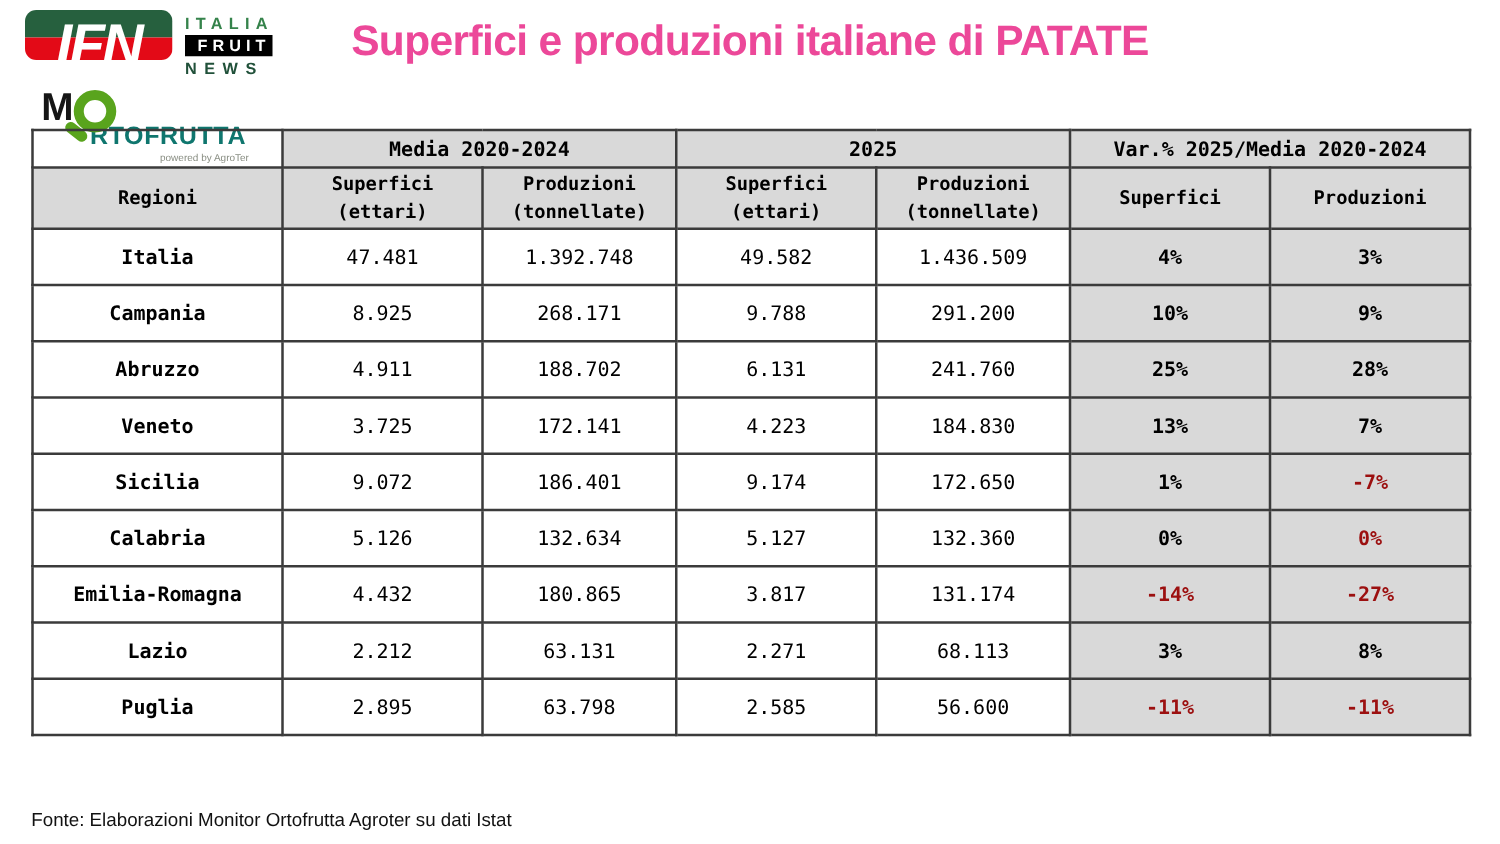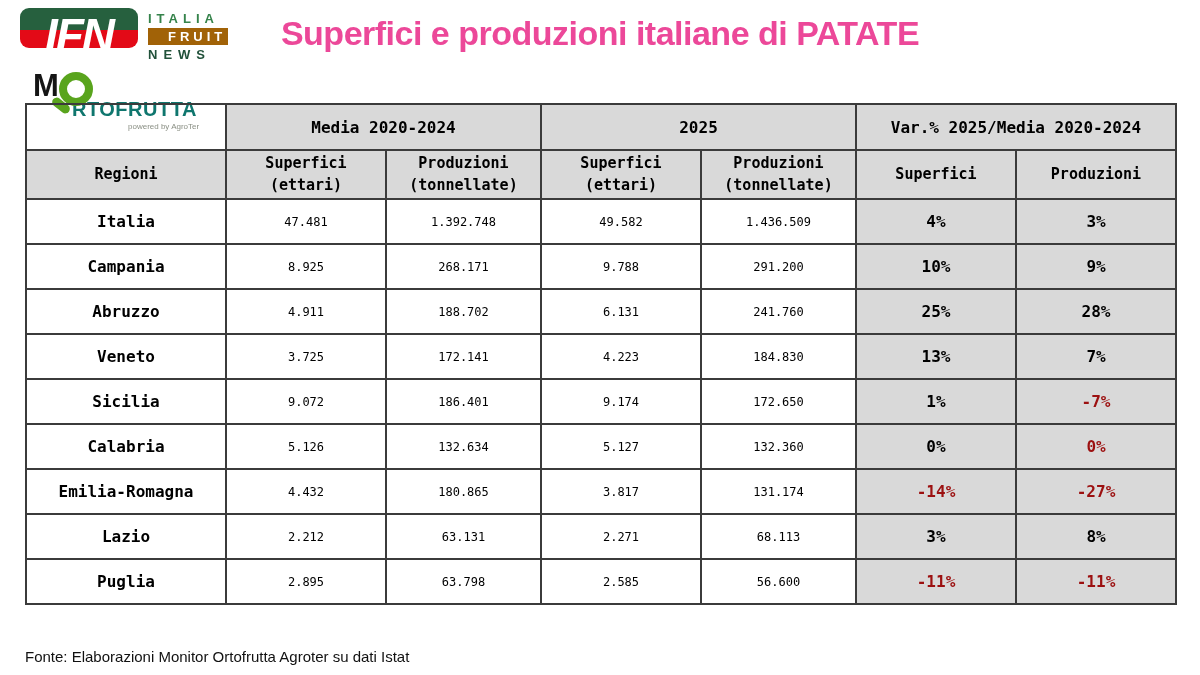--- a/index.html
+++ b/index.html
@@ -22,21 +22,21 @@
   .ifn-badge .band-green { position:absolute; top:0; left:0; right:0; height:56%; background:#26603e; }
   .ifn-badge .band-red   { position:absolute; bottom:0; left:0; right:0; height:44%; background:#e30a17; }
   .ifn-acronym {
     position:absolute; inset:0; color:#fff; font-weight:bold; font-style:italic;
     font-size:46px; line-height:54px; text-align:center; letter-spacing:-2px;
     font-family:"Liberation Sans", sans-serif;
   }
   .ifn-words { position:absolute; left:128px; top:3px; display:flex; flex-direction:column; gap:2px;
     font-weight:bold; font-size:13px; font-family:"Liberation Sans", sans-serif; }
   .ifn-word-italia { color:#35834b; letter-spacing:5px; }
-  .ifn-word-fruit  { color:#fff; background:#a16207; letter-spacing:4px; padding:1px 2px 1px 20px; width:fit-content; }
+  .ifn-word-fruit  { color:#fff; background:#000000; letter-spacing:4px; padding:1px 2px 1px 10px; width:fit-content; }
   .ifn-word-news   { color:#21513a; letter-spacing:6px; }
 
   
   .monitor-logo { position:absolute; left:33px; top:68px; width:185px; height:62px; }
   .mon-line1 { display:flex; align-items:center; font-weight:800; font-size:31px; color:#151515;
     font-family:"Liberation Sans", sans-serif; letter-spacing:-0.5px; }
   .mon-lens { display:inline-block; width:18px; height:18px; border:8px solid #59a41d; border-radius:50%;
     position:relative; top:3px; margin:0 1px; }
   .mon-lens::after {
     content:""; position:absolute; width:20px; height:9px; background:#59a41d; border-radius:5px;
@@ -47,27 +47,27 @@
   .mon-powered { margin:1px 0 0 76px; font-size:8px; color:#8a8f84;padding-left:19px; }
 
   
   table.data {
     position:absolute; left:25px; top:103px; width:1150px;
     border-collapse:collapse; table-layout:fixed;
     font-family:"DejaVu Sans Mono", monospace; color:#000;
   }
   table.data td { border:2px solid #3b3b3b; text-align:center; vertical-align:middle; padding:0; }
   td.blank { border:none; background:transparent; }
-  tr.ghead-row { height:46px; }
+  tr.ghead-row { height:30px; }
   tr.subhead-row { height:49px; }
   tbody tr { height:45px; }
   .ghead { background:#d9d9d9; font-weight:bold; font-size:16px; }
   .subhead { background:#d9d9d9; font-weight:bold; font-size:15px; line-height:1.45; }
   td.region { font-weight:bold; font-size:16px; background:#fff; }
-  td.num { font-size:12px; background:#fff; }
+  td.num { font-size:16px; background:#fff; }
   td.var { font-weight:bold; font-size:16px; background:#d9d9d9; }
   td.var[data-neg="true"] { color:#9c1010; }
 
   
   .fonte {
     position:absolute; left:25px; top:648px; font-size:15px; color:#111;
     font-family:"Liberation Sans", sans-serif;
   }
 </style>
 </head>

